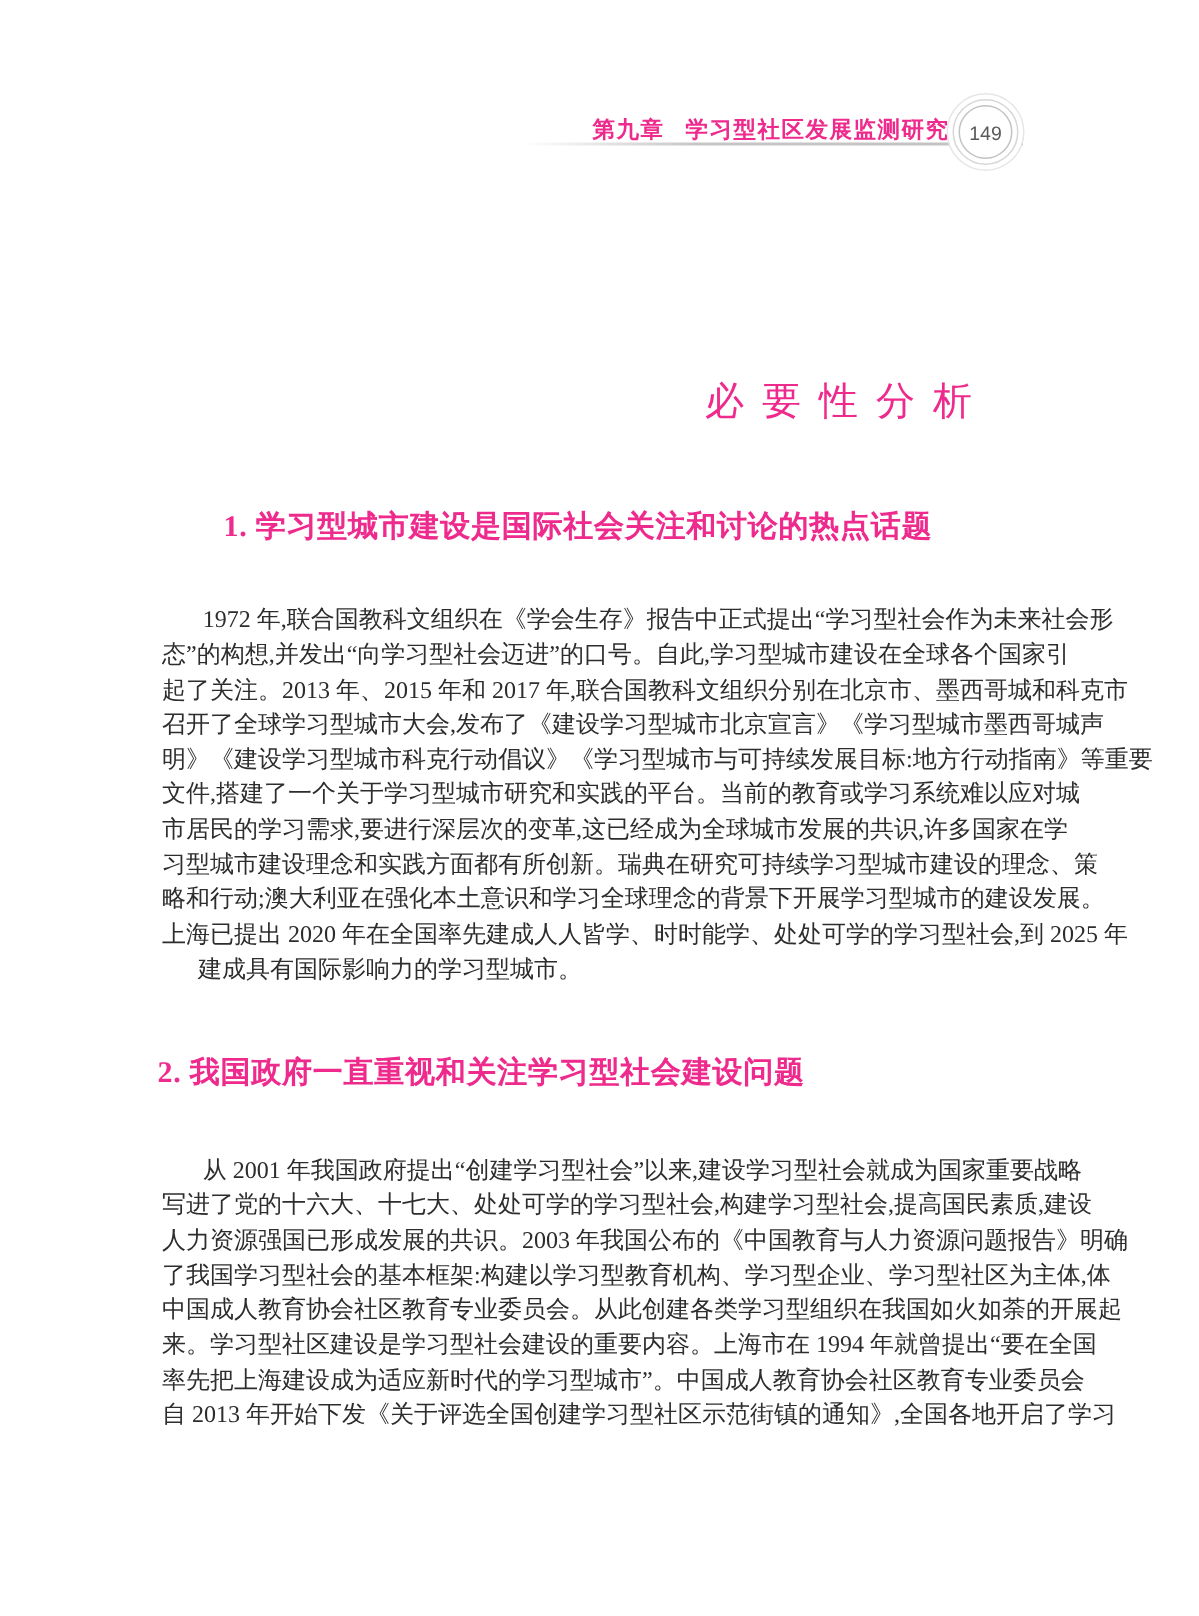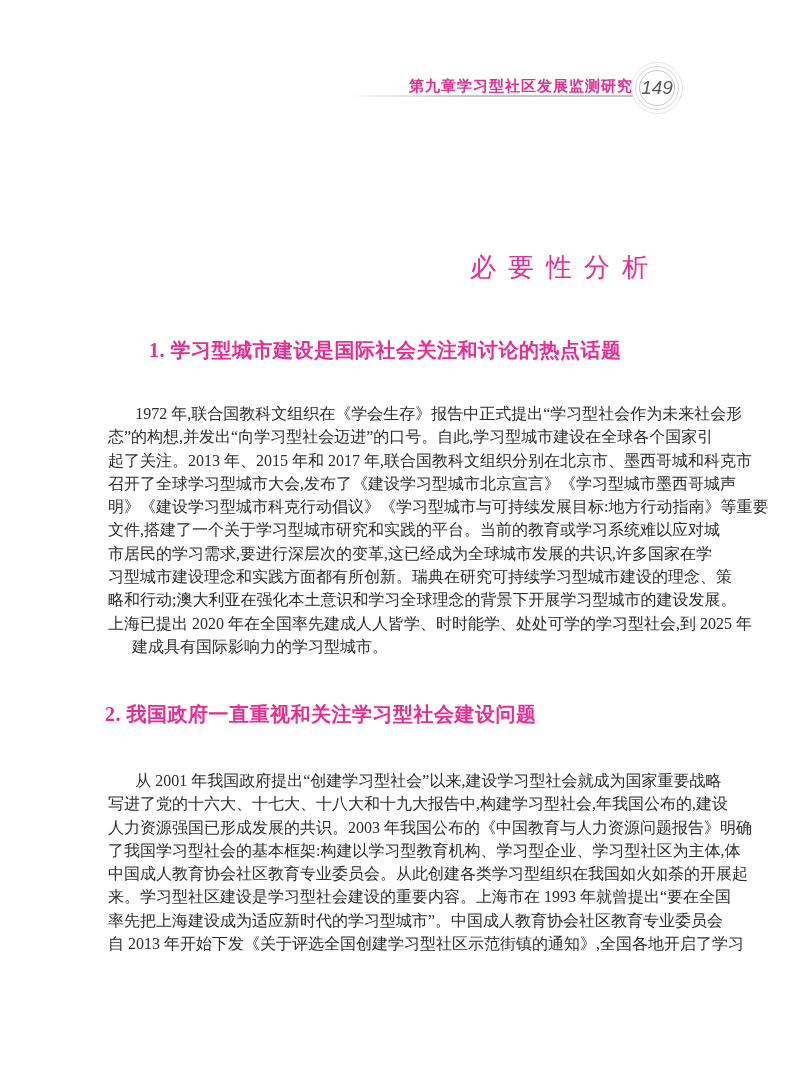--- a/index.html
+++ b/index.html
@@ -14,37 +14,37 @@
   .header-rule {
     position:absolute; top:95px; left:348px; width:334px; height:2px;
     background:linear-gradient(to right, rgba(200,200,200,0), #c6c6c6 35%, #c2c2c2);
   }
   .header-text {
     position:absolute; top:77px; right:166px;
     font-family:"Liberation Sans","DejaVu Sans",sans-serif;
     font-weight:700; font-size:15px; letter-spacing:1px; color:var(--accent);
     white-space:nowrap; z-index:2;
   }
-  .header-text .chapter { }
+  .header-text .chapter { margin-right:14px; }
   .page-badge {
     position:absolute; top:62px; left:631px; width:52px; height:52px;
     border-radius:50%; border:1px solid #e6e6e6; background:#ffffff;
     display:flex; align-items:center; justify-content:center; z-index:3;
   }
   .page-badge .ring-mid {
     width:44px; height:44px; border-radius:50%; border:1px solid #d7d7d7;
     display:flex; align-items:center; justify-content:center;
   }
   .page-badge .ring-in {
     width:36px; height:36px; border-radius:50%; border:1px solid #c3c3c3;
     display:flex; align-items:center; justify-content:center;
   }
   .page-badge .num {
     font-family:"Liberation Sans","DejaVu Sans",sans-serif;
-    font-size:19px; color:#5a5a5a;font-style:italic;
+    font-size:13px; color:#5a5a5a;
   }
   
   .content { position:absolute; left:108px; top:0; width:578px; height:100%; }
   .main-title {
     position:absolute; top:250px; left:0; width:100%;
     text-align:right; color:var(--accent);
     font-size:26px; letter-spacing:12px; padding-right:26px;
     font-weight:400;
   }
   .section-heading {
@@ -95,23 +95,23 @@
         <div class="para-line">市居民的学习需求,要进行深层次的变革,这已经成为全球城市发展的共识,许多国家在学</div>
         <div class="para-line">习型城市建设理念和实践方面都有所创新。瑞典在研究可持续学习型城市建设的理念、策</div>
         <div class="para-line">略和行动;澳大利亚在强化本土意识和学习全球理念的背景下开展学习型城市的建设发展。</div>
         <div class="para-line">上海已提出 2020 年在全国率先建成人人皆学、时时能学、处处可学的学习型社会,到 2025 年</div>
         <div class="para-line last">建成具有国际影响力的学习型城市。</div>
       </div>
 
     <div class="section-heading heading-2">2. 我国政府一直重视和关注学习型社会建设问题</div>
     <div class="para para-2">
         <div class="para-line">从 2001 年我国政府提出“创建学习型社会”以来,建设学习型社会就成为国家重要战略</div>
-        <div class="para-line">写进了党的十六大、十七大、十八大和十九大报告中,构建学习型社会,年我国公布的,建设</div>
+        <div class="para-line">写进了党的十六大、十七大、处处可学的学习型社会,构建学习型社会,提高国民素质,建设</div>
         <div class="para-line">人力资源强国已形成发展的共识。2003 年我国公布的《中国教育与人力资源问题报告》明确</div>
         <div class="para-line">了我国学习型社会的基本框架:构建以学习型教育机构、学习型企业、学习型社区为主体,体</div>
         <div class="para-line">中国成人教育协会社区教育专业委员会。从此创建各类学习型组织在我国如火如荼的开展起</div>
-        <div class="para-line">来。学习型社区建设是学习型社会建设的重要内容。上海市在 1993 年就曾提出“要在全国</div>
+        <div class="para-line">来。学习型社区建设是学习型社会建设的重要内容。上海市在 1994 年就曾提出“要在全国</div>
         <div class="para-line">率先把上海建设成为适应新时代的学习型城市”。中国成人教育协会社区教育专业委员会</div>
         <div class="para-line">自 2013 年开始下发《关于评选全国创建学习型社区示范街镇的通知》,全国各地开启了学习</div>
       </div>
 
   </div>
 </div>
 
 </body></html>

